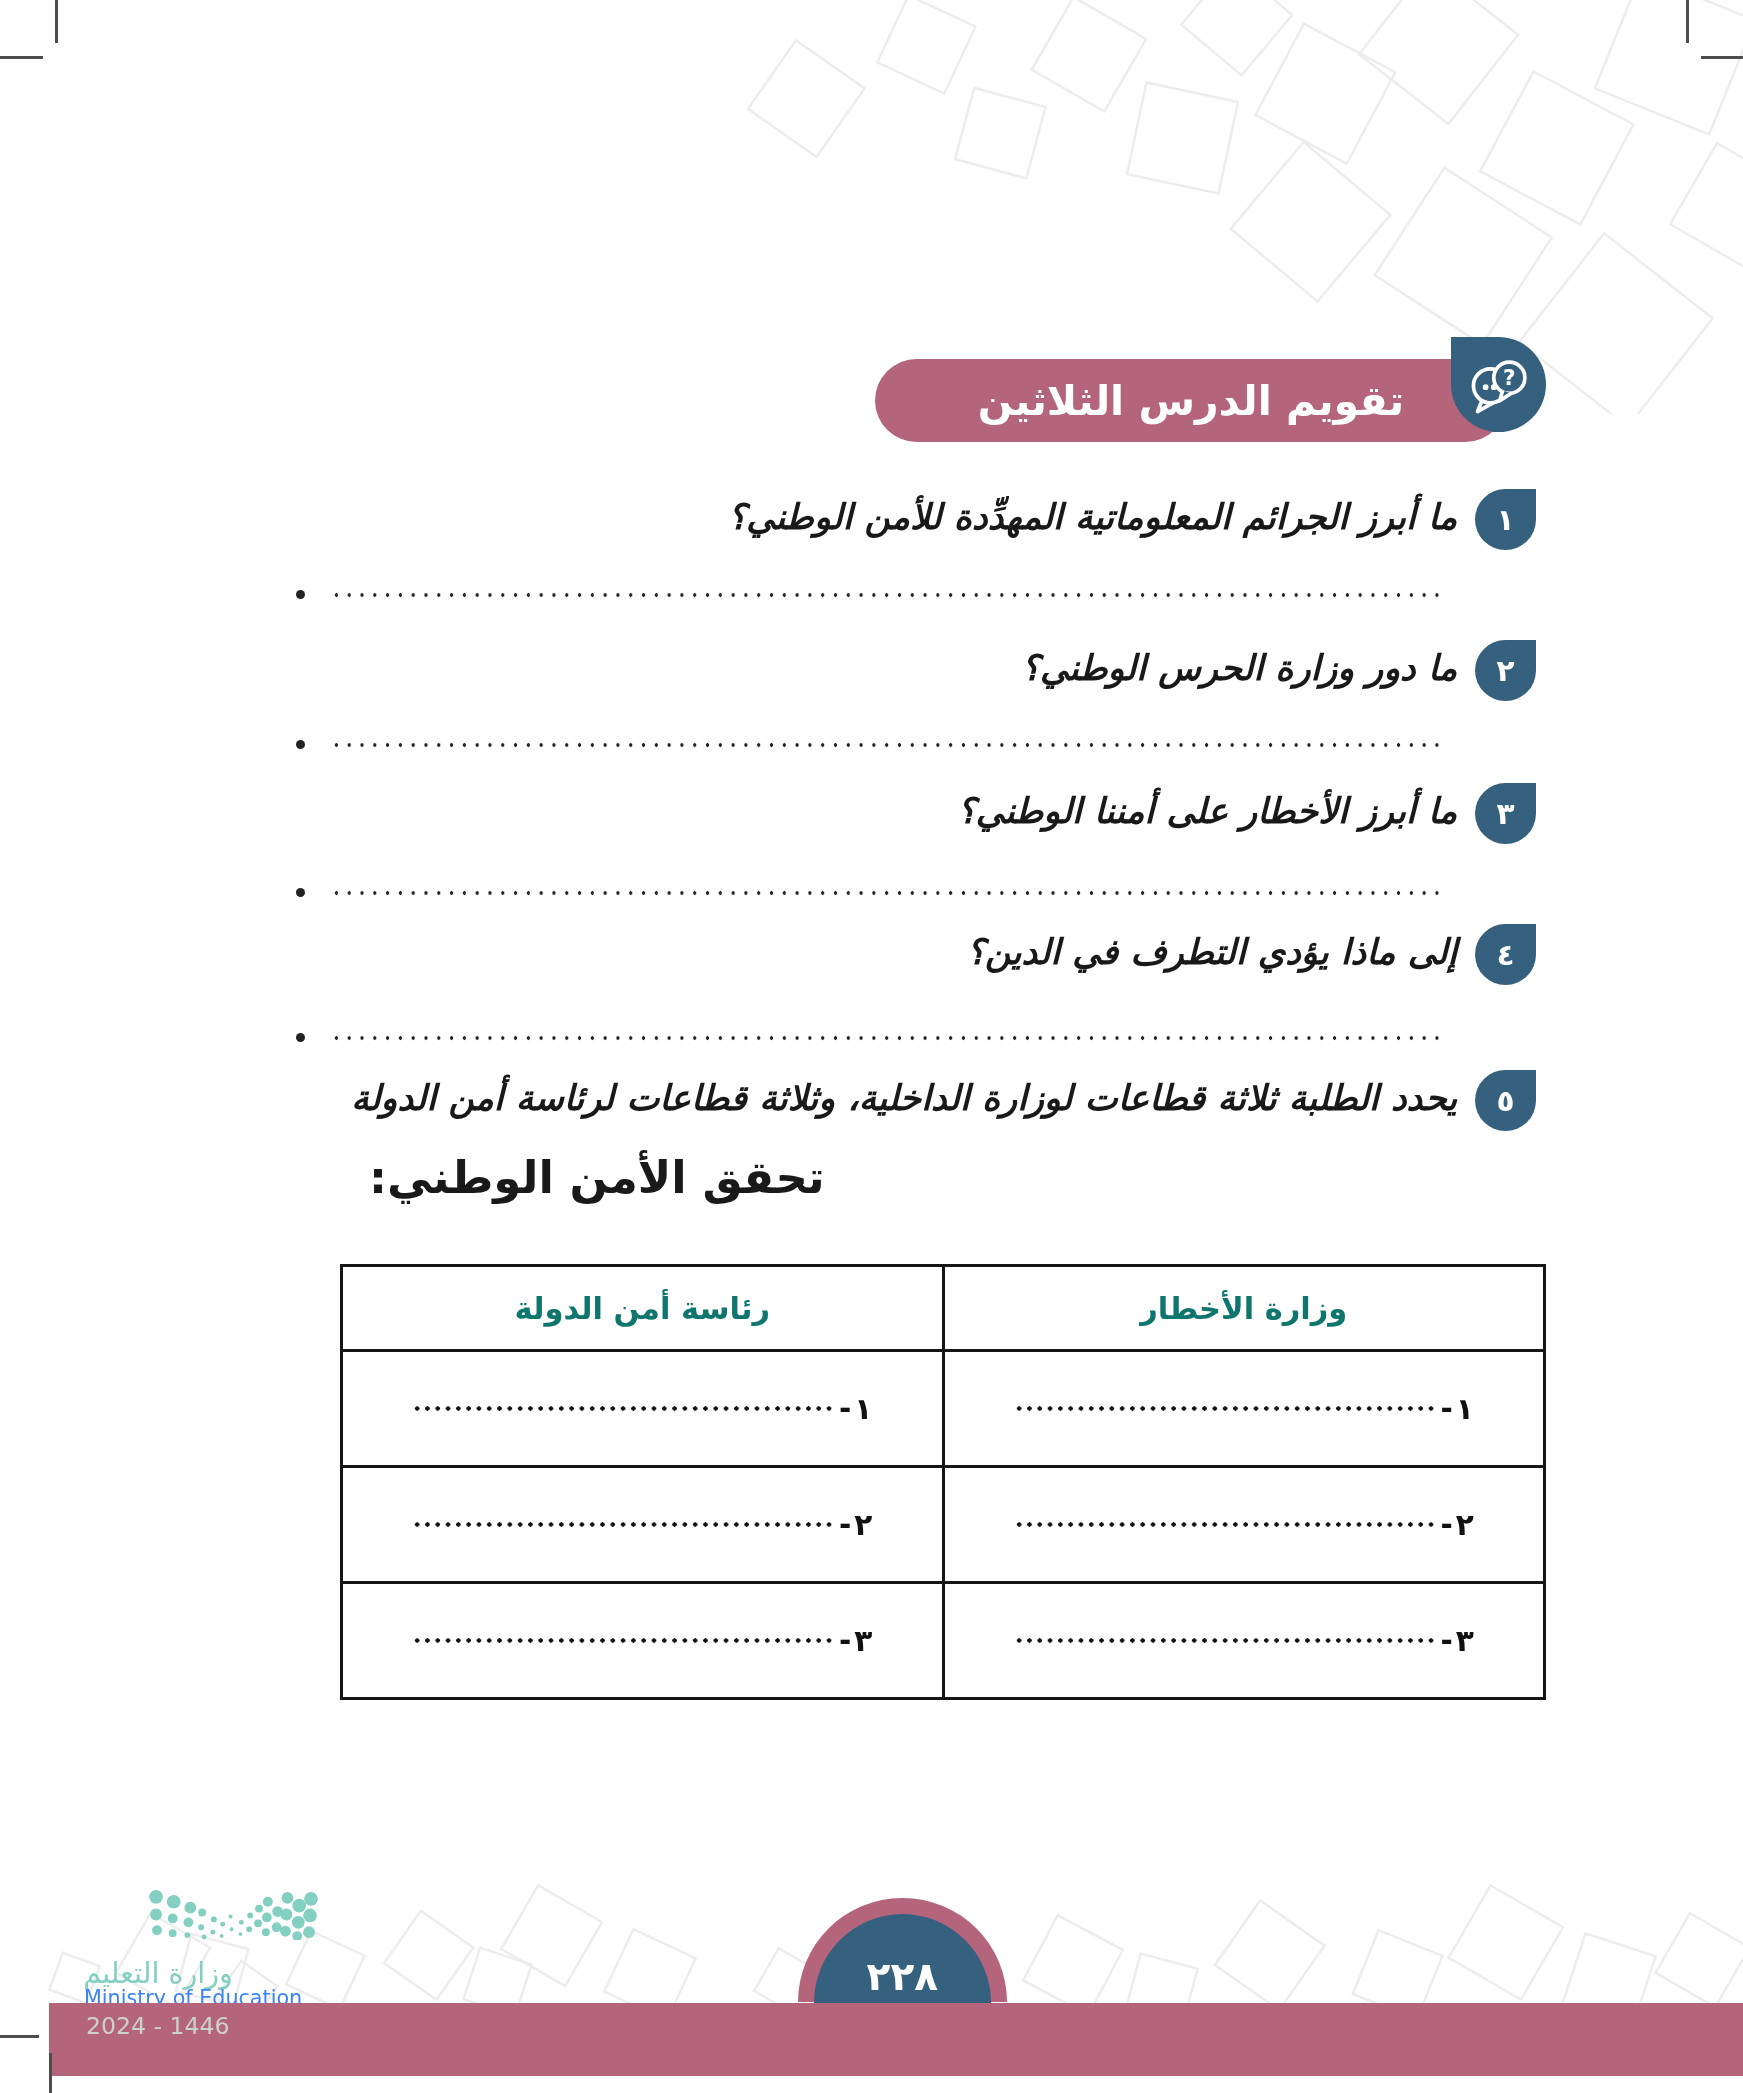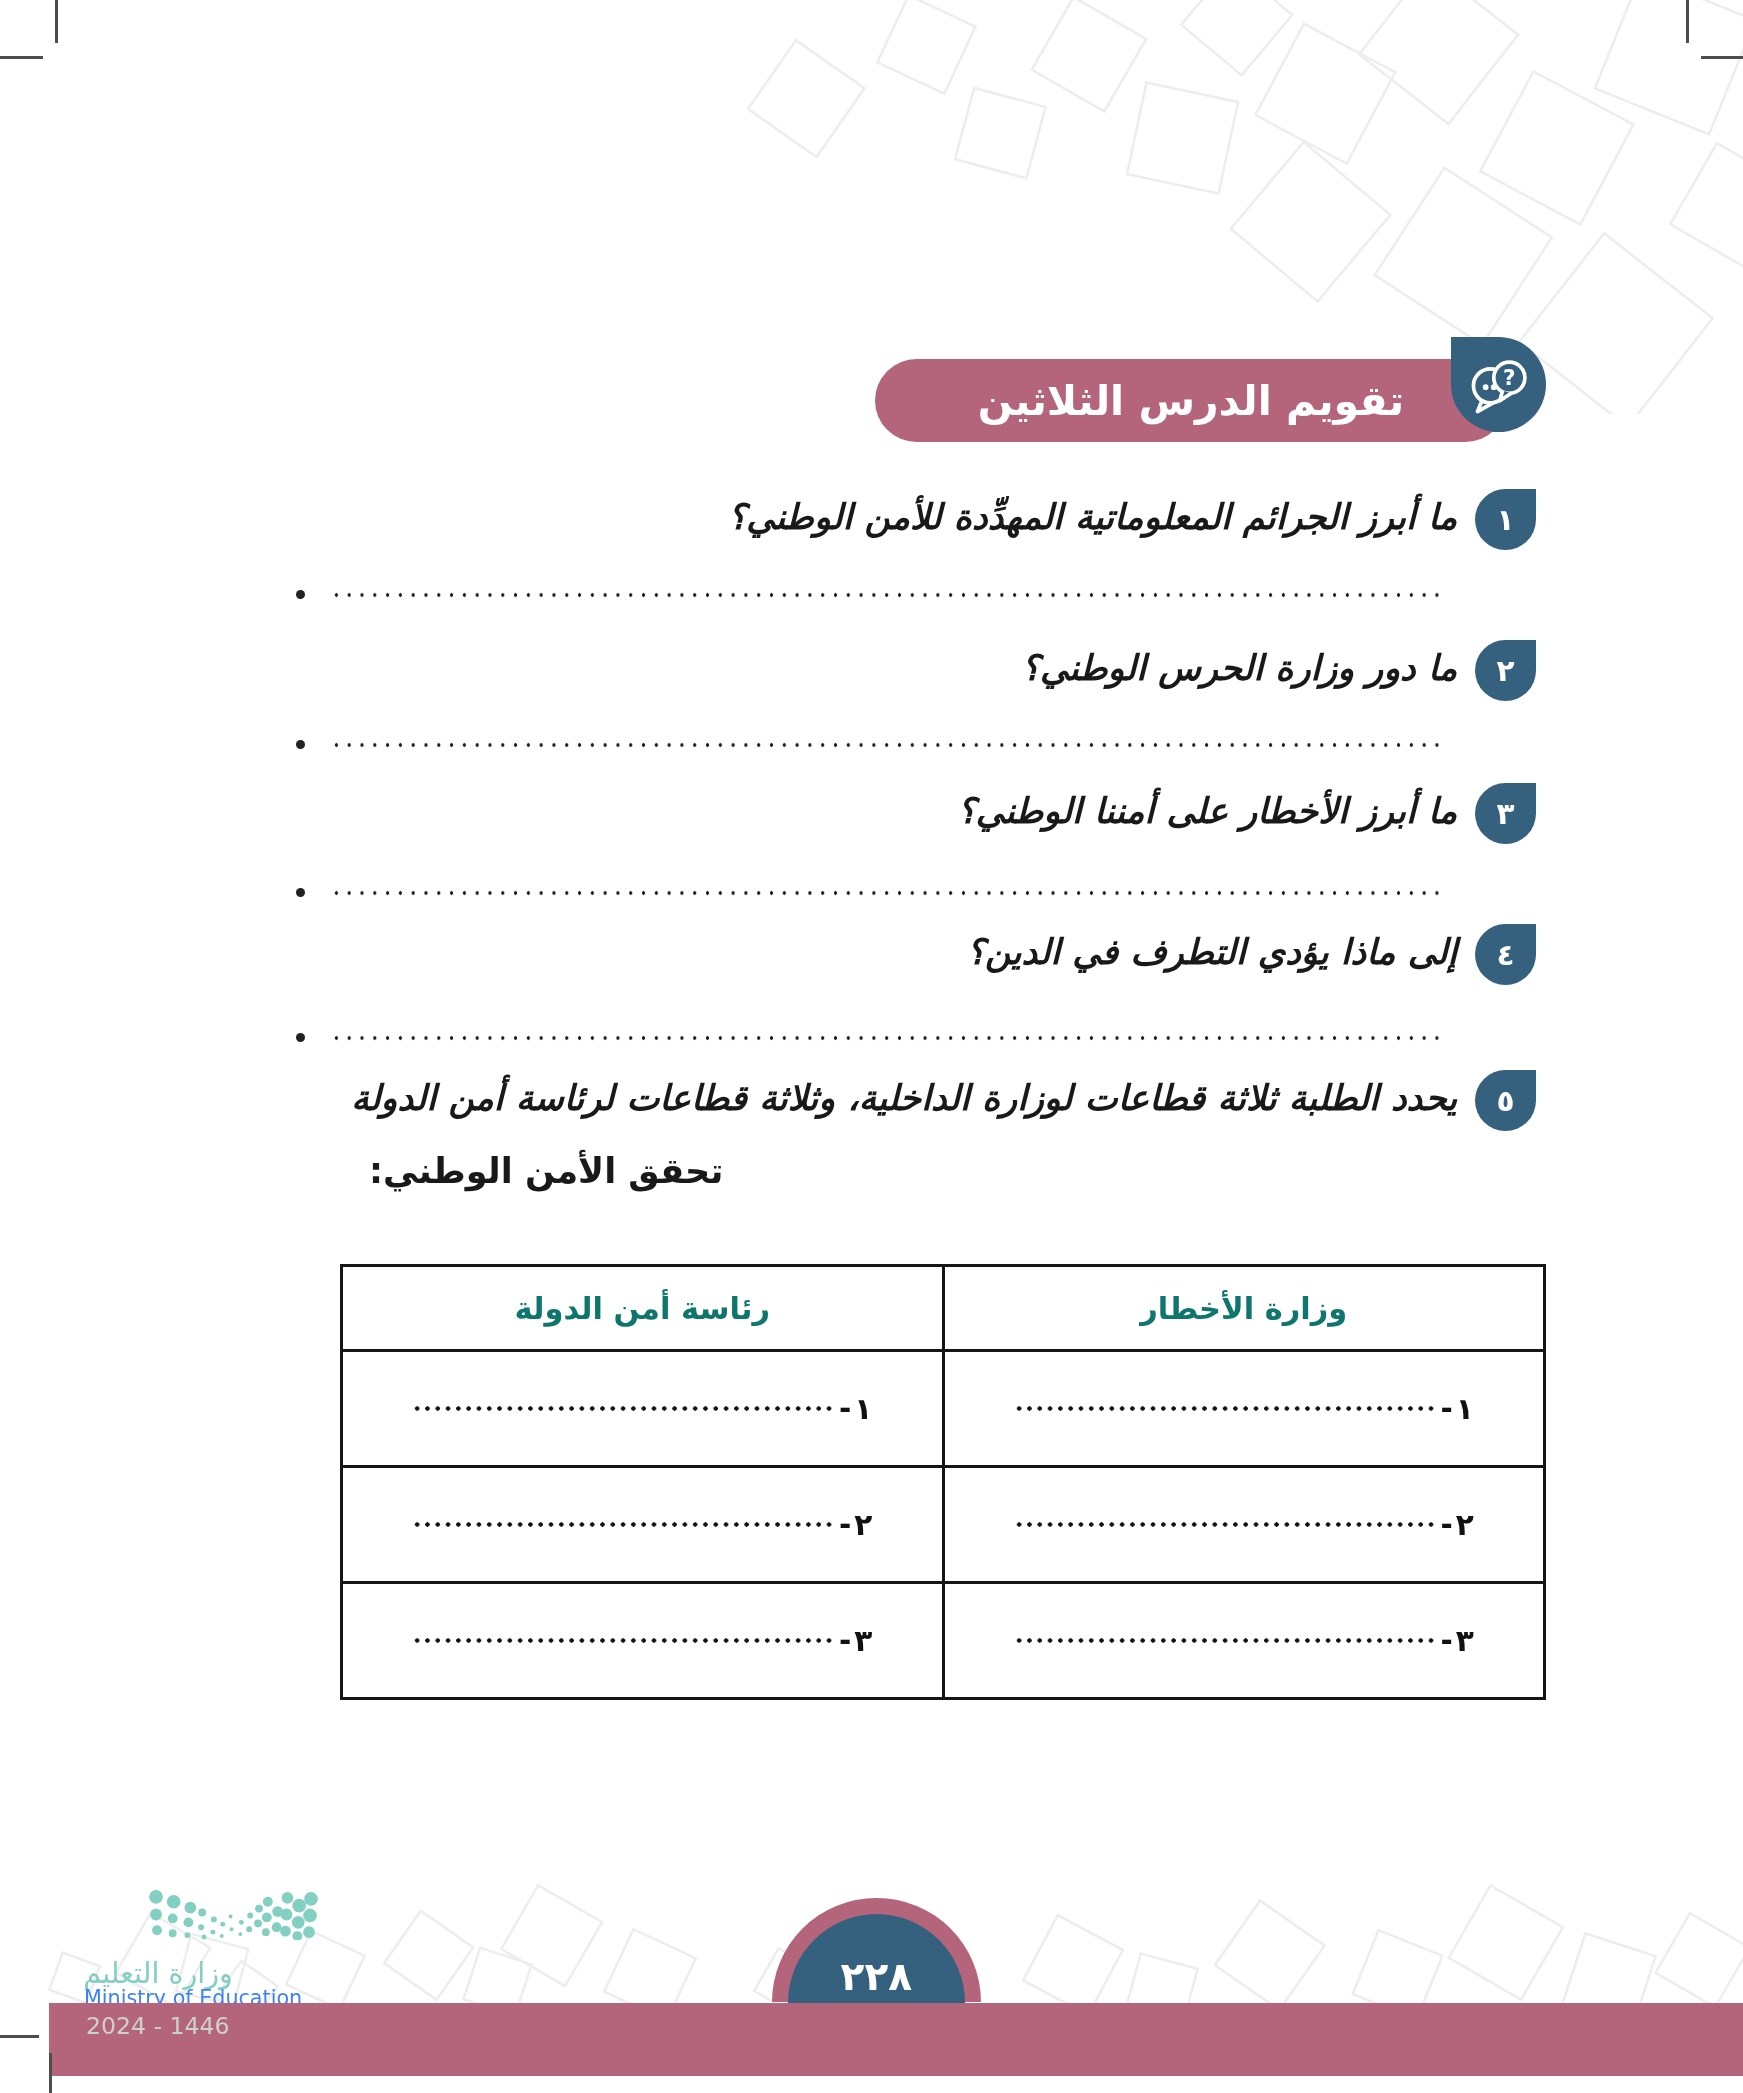--- a/index.html
+++ b/index.html
@@ -26,21 +26,21 @@
     border-radius:0 50% 50% 50%;display:flex;align-items:center;justify-content:center;z-index:3;
   }
 
   
   .q{position:absolute;right:208px;display:flex;direction:rtl;align-items:flex-start;gap:17.7px;z-index:2;}
   .q-badge{
     flex:none;width:61px;height:61px;background:var(--blue);border-radius:50% 0 50% 50%;
     color:#fff;font-size:29.6px;font-weight:bold;display:flex;align-items:center;justify-content:center;
   }
   .q-text{font-size:35px;font-weight:bold;color:#191919;text-align:right;white-space:nowrap;padding-top:7.9px;font-style:italic;}
-  .q-text2{position:absolute;left:369px;top:1151px;font-size:35px;font-weight:bold;color:#191919;direction:rtl;z-index:2;}
+  .q-text2{position:absolute;left:369px;top:1151px;font-size:45px;font-weight:bold;color:#191919;direction:rtl;z-index:2;}
 
   
   .ans{position:absolute;left:296px;width:1146px;height:11.8px;display:flex;align-items:center;gap:25.6px;z-index:2;}
   .end-dot{flex:none;width:8.9px;height:8.9px;border-radius:50%;background:#222;}
   .dots-line{
     flex:1;height:5.9px;
     background-image:radial-gradient(circle,#222 1.7px,transparent 2px);
     background-size:12.8px 5.9px;background-repeat:repeat-x;background-position:0 50%;
   }
 
@@ -58,21 +58,21 @@
   .dash{font-size:29.6px;font-weight:bold;color:#111;margin:0 3px;}
   .tdots{
     width:424px;height:8.9px;
     background-image:radial-gradient(circle,#111 2px,transparent 2.3px);
     background-size:10.3px 8.9px;background-repeat:repeat-x;background-position:0 50%;
   }
 
   
   .footer-bar{position:absolute;left:49px;top:2003px;width:1694px;height:73px;background:var(--mauve);z-index:3;}
   .arch-outer{
-    position:absolute;left:772px;top:1898px;width:209px;height:104px;background:var(--mauve);
+    position:absolute;left:798px;top:1898px;width:209px;height:104px;background:var(--mauve);
     border-radius:104px 104px 0 0;z-index:4;
   }
   .arch-inner{
     position:absolute;left:15.8px;top:15.8px;width:177px;height:89px;background:var(--blue);
     border-radius:89px 89px 0 0;display:flex;align-items:flex-end;justify-content:center;
   }
   .arch-inner span{color:#fff;font-size:39px;font-weight:bold;padding-bottom:3.9px;}
 
   .logo-dots{position:absolute;left:148px;top:1889px;z-index:2;}
   .logo-ar{position:absolute;left:79px;top:1956px;width:158px;text-align:center;color:#83cfc1;

